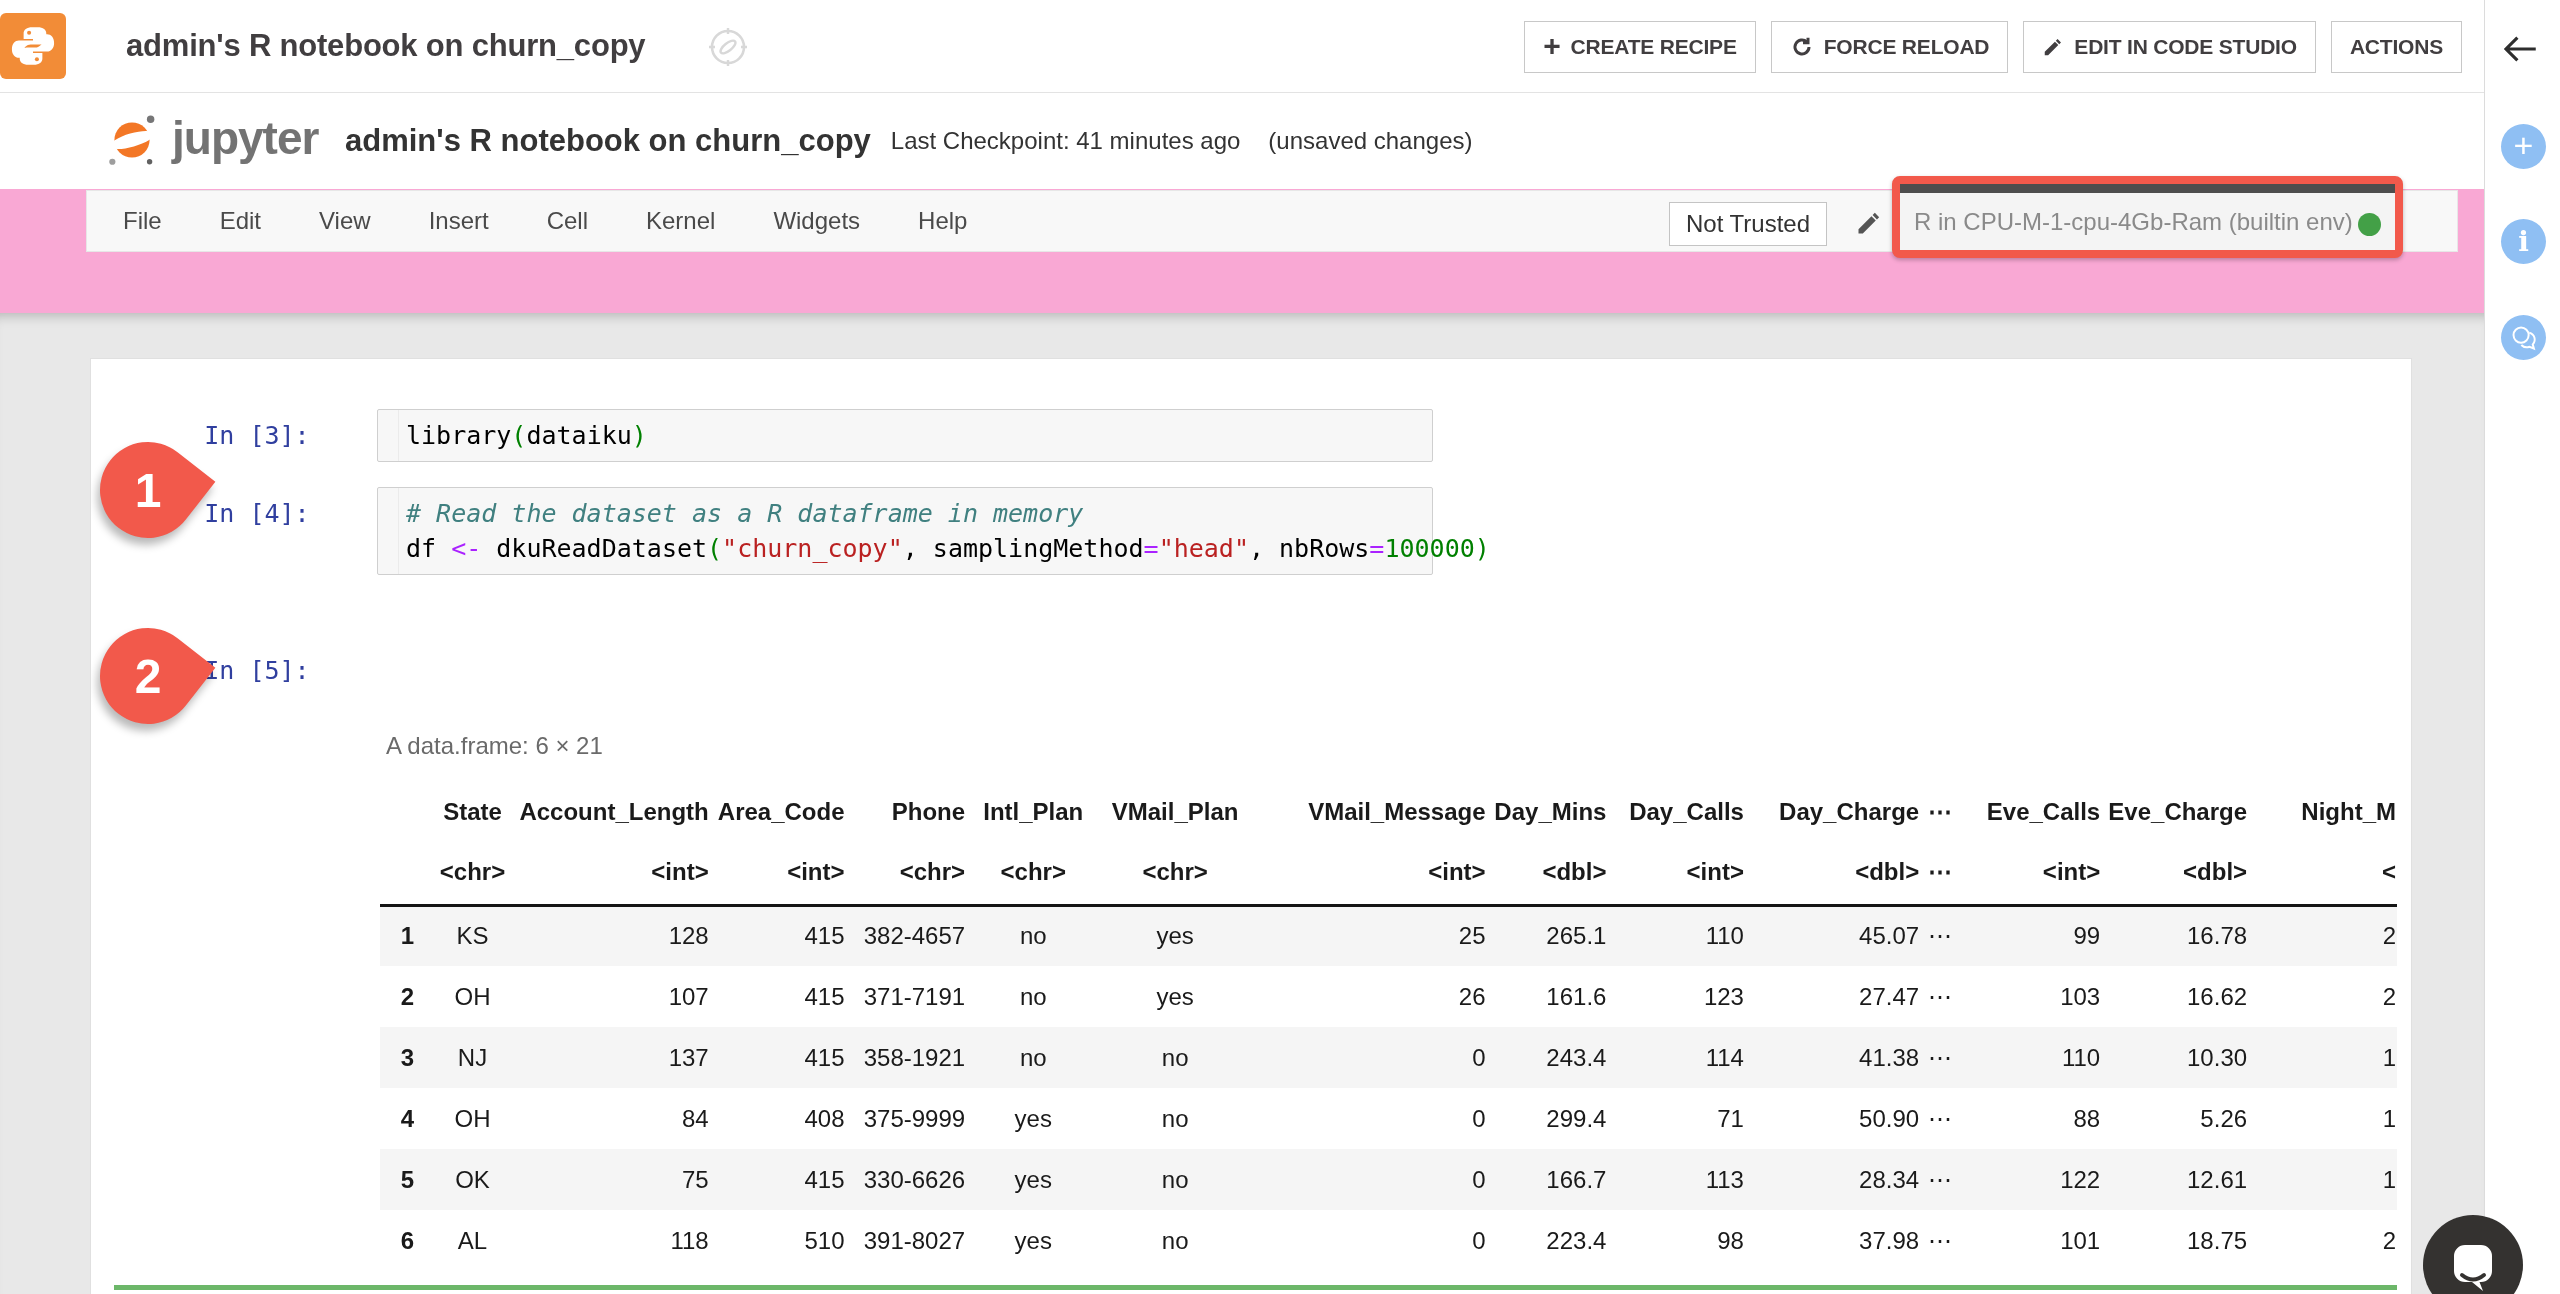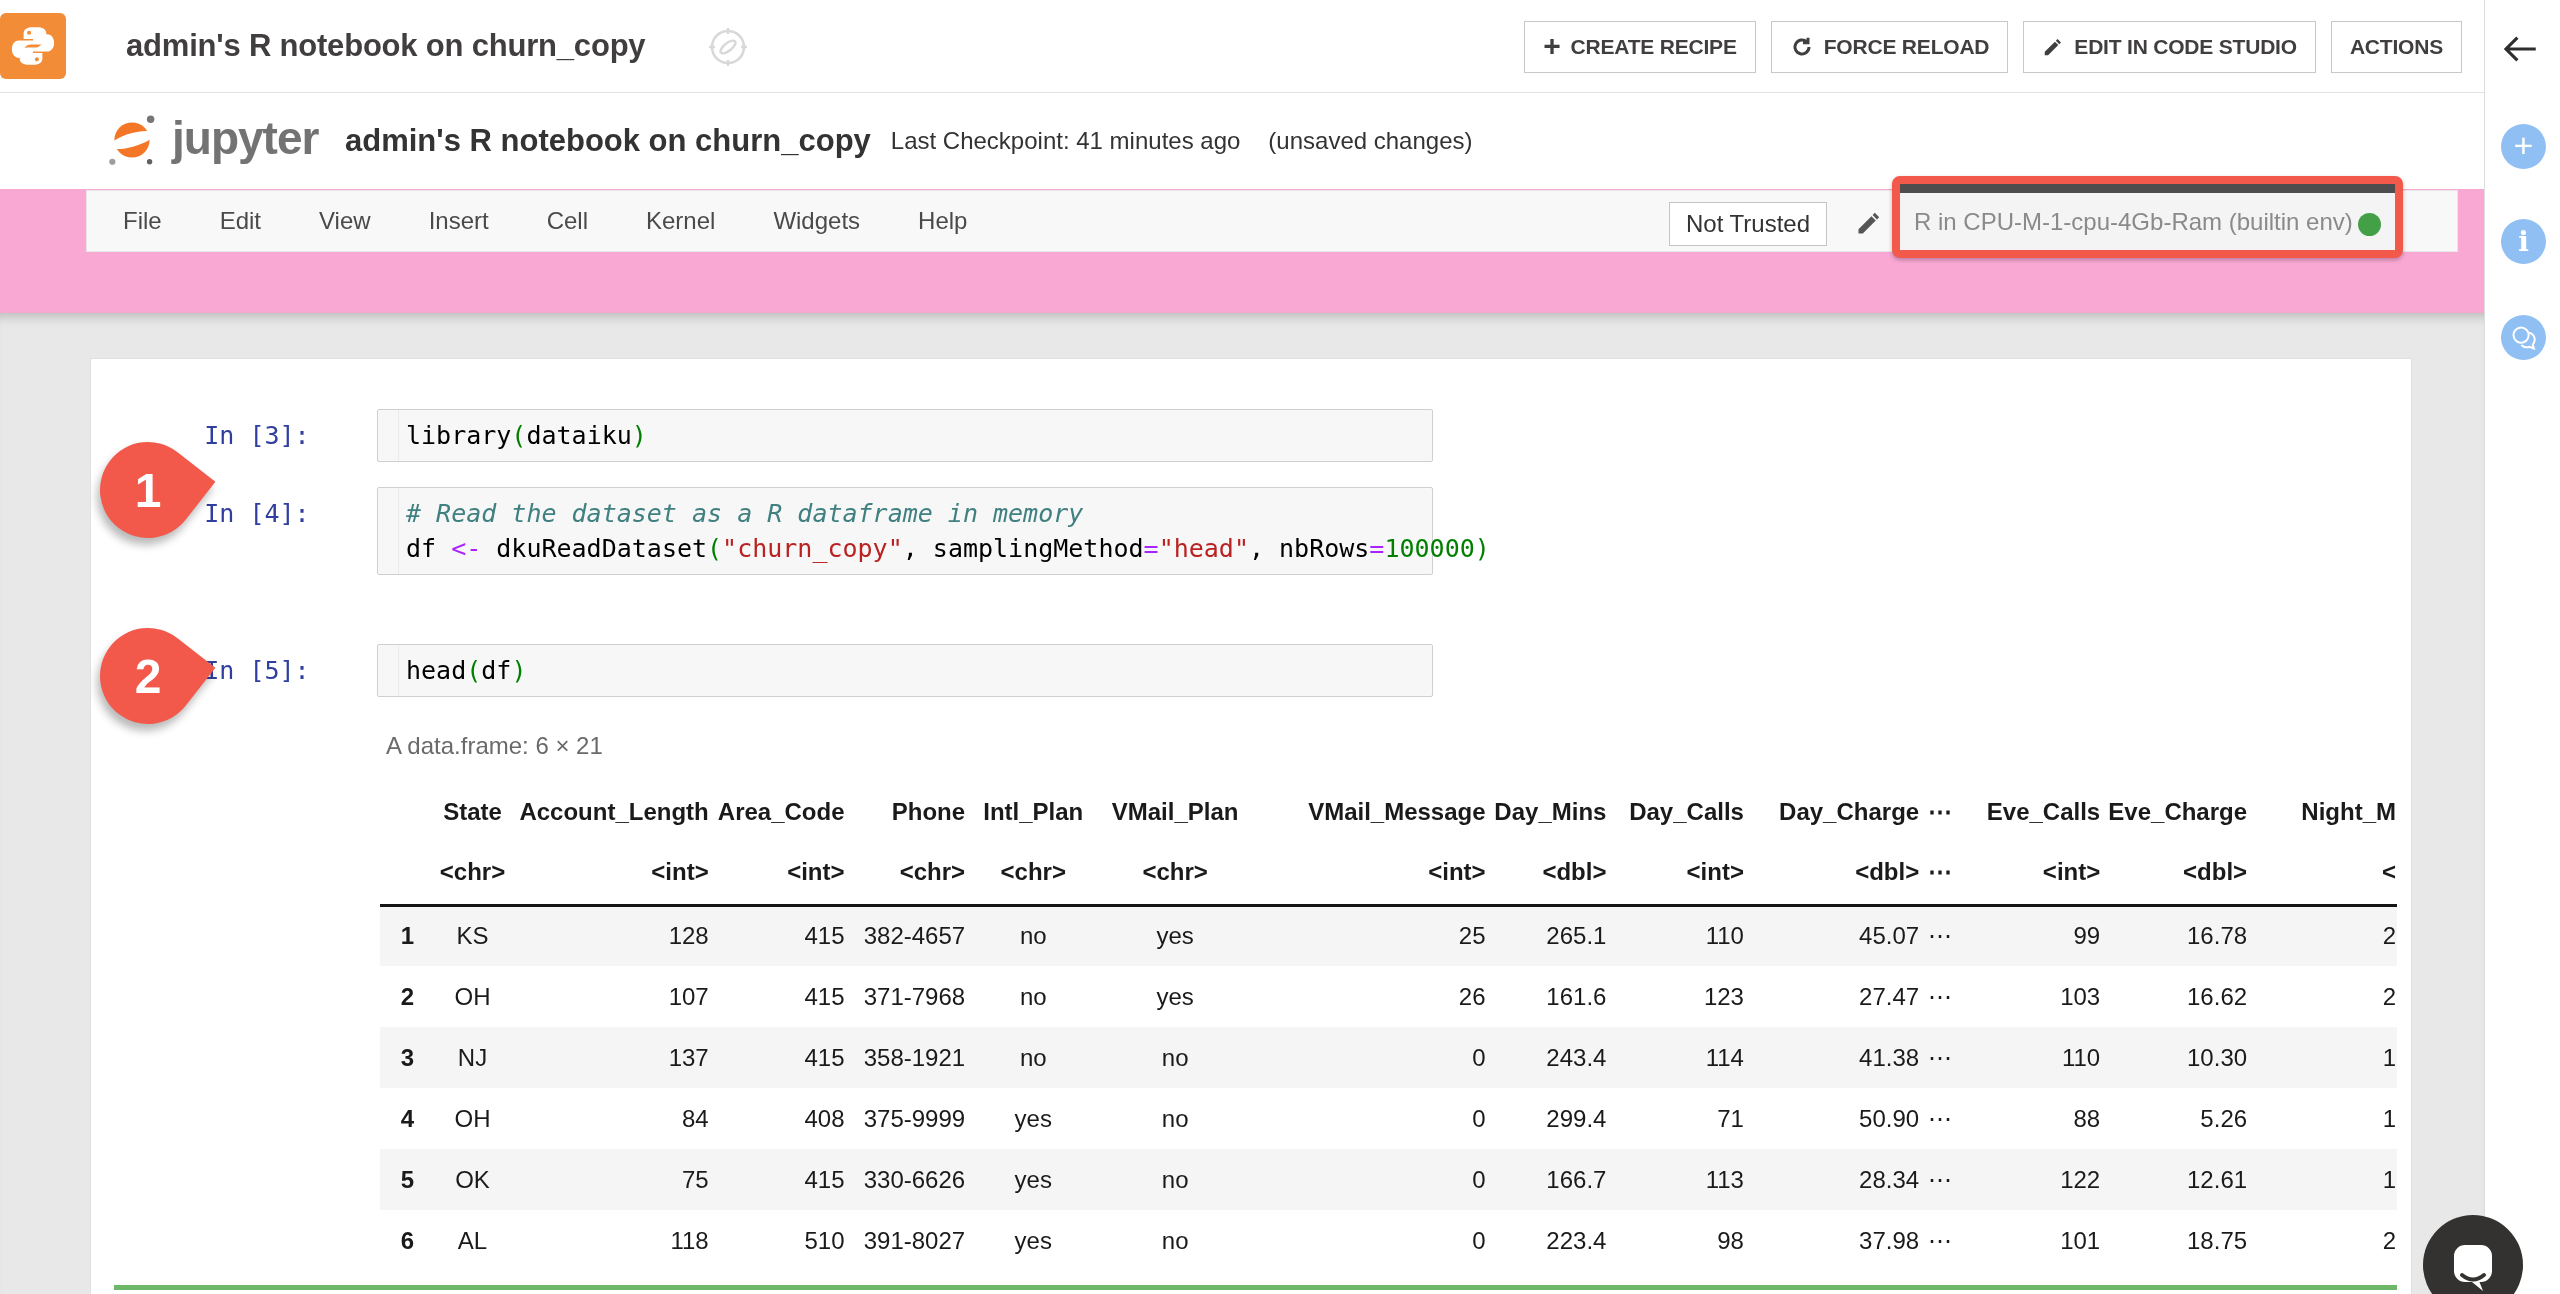--- a/index.html
+++ b/index.html
@@ -293,23 +293,20 @@
         <div class="code-line"><span class="tok-v">library</span><span class="tok-p">(</span><span class="tok-v">dataiku</span><span class="tok-p">)</span></div>
       </div>
 
     <div class="prompt" style="top:140px;">In [4]:</div>
     <div class="input-box" style="top:128px;">
         <div class="code-line"><span class="tok-c"># Read the dataset as a R dataframe in memory</span></div>
         <div class="code-line"><span class="tok-v">df </span><span class="tok-o">&lt;-</span><span class="tok-v"> dkuReadDataset</span><span class="tok-p">(</span><span class="tok-s">"churn_copy"</span><span class="tok-v">, samplingMethod</span><span class="tok-o">=</span><span class="tok-s">"head"</span><span class="tok-v">, nbRows</span><span class="tok-o">=</span><span class="tok-n">100000</span><span class="tok-p">)</span></div>
       </div>
 
     <div class="prompt" style="top:297px;">In [5]:</div>
-    <div class="input-box" style="top:285px;">
-        <div class="code-line"><span class="tok-v">head</span><span class="tok-p">(</span><span class="tok-v">df</span><span class="tok-p">)</span></div>
-      </div>
 
     <div class="caption">A data.frame: 6 × 21</div>
     <div class="table-wrap">
       <table class="df">
           <colgroup>
             <col style="width: 56px;">
             <col style="width: 75px;">
             <col style="width: 200px;">
             <col style="width: 136px;">
             <col style="width: 121px;">
@@ -376,21 +373,21 @@
               <td class="al-c">⋯</td>
               <td class="al-r">99</td>
               <td class="al-r">16.78</td>
               <td class="al-r">2</td>
             </tr>
             <tr>
               <td class="al-c idx">2</td>
               <td class="al-c">OH</td>
               <td class="al-r">107</td>
               <td class="al-r">415</td>
-              <td class="al-r">371-7968</td>
+              <td class="al-r">371-7191</td>
               <td class="al-c">no</td>
               <td class="al-c">yes</td>
               <td class="al-r">26</td>
               <td class="al-r">161.6</td>
               <td class="al-r">123</td>
               <td class="al-r">27.47</td>
               <td class="al-c">⋯</td>
               <td class="al-r">103</td>
               <td class="al-r">16.62</td>
               <td class="al-r">2</td>

